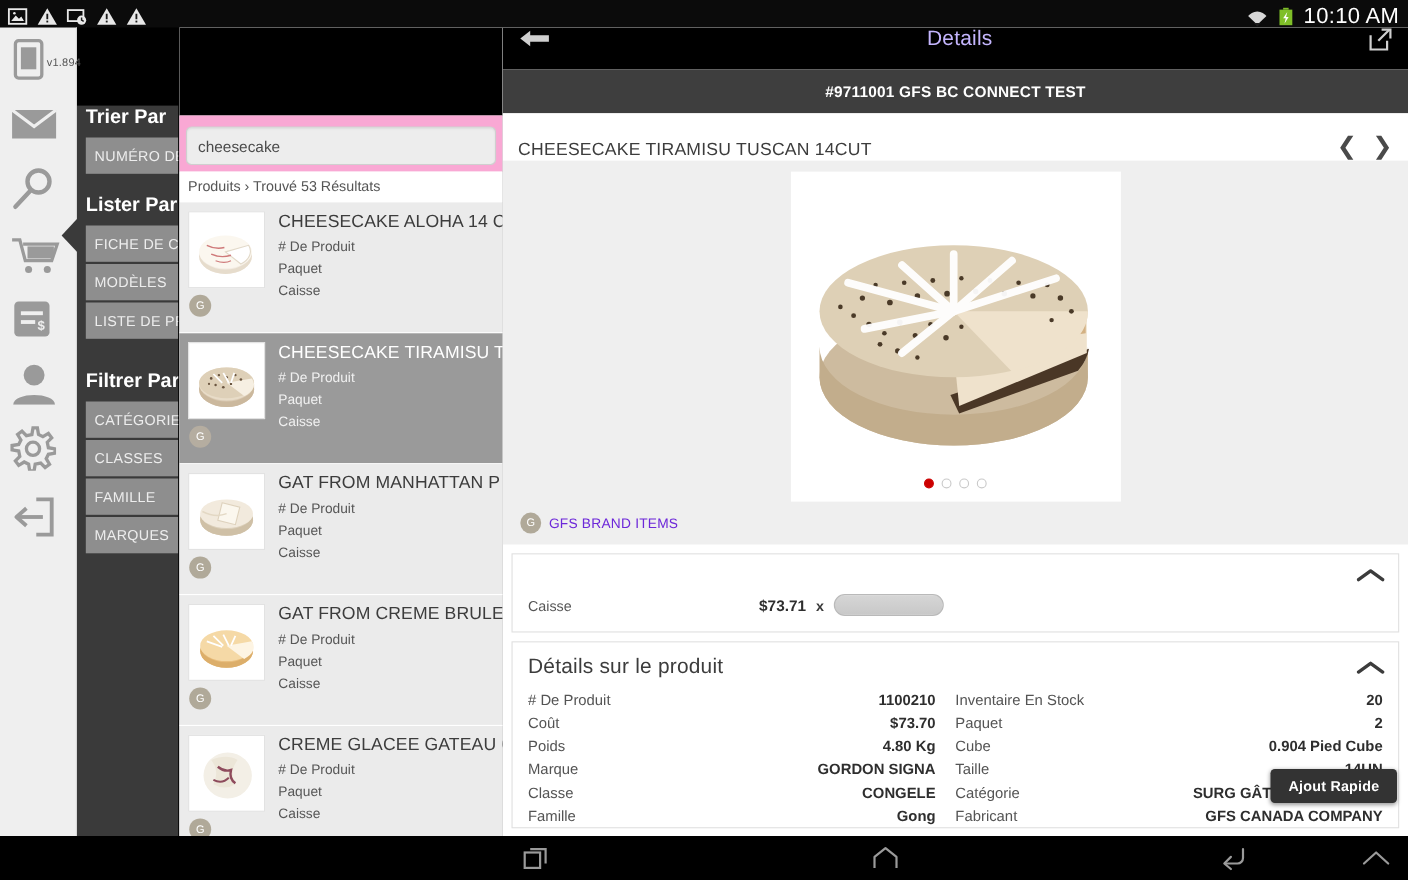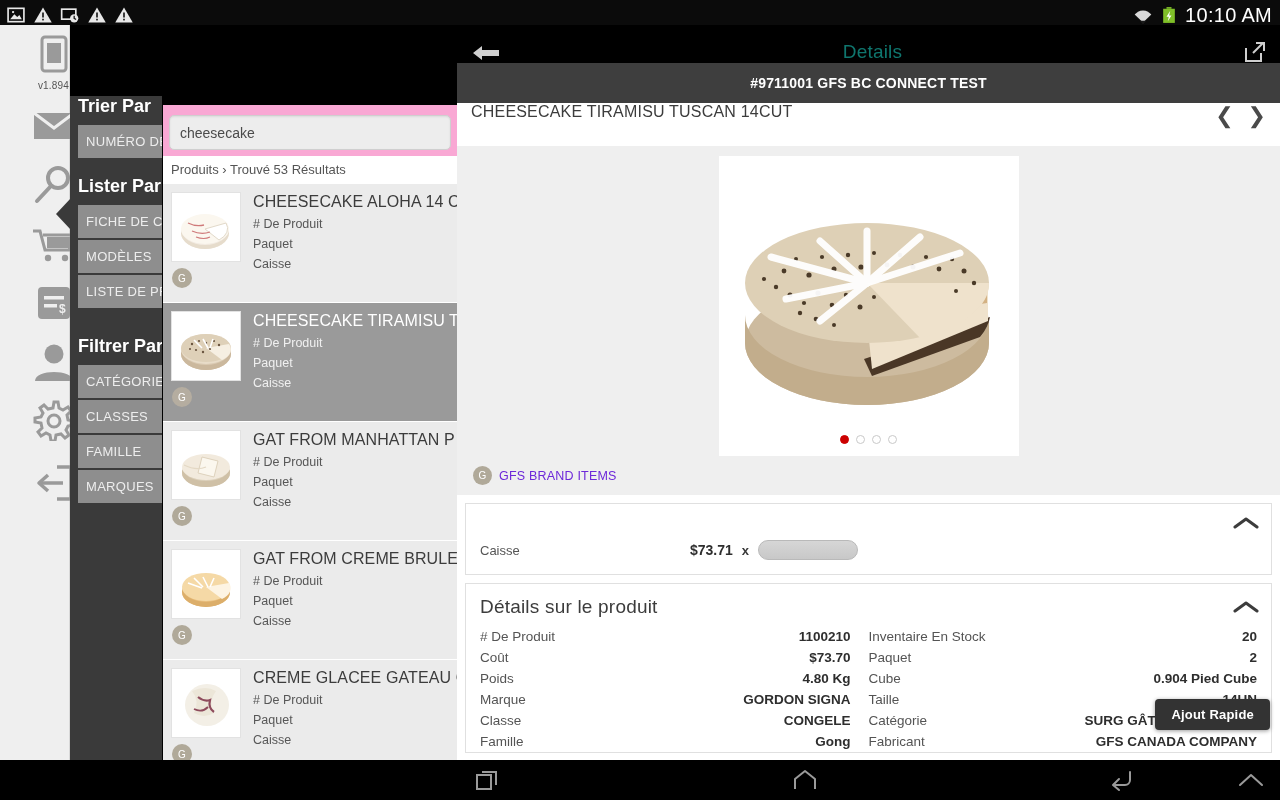--- a/index.html
+++ b/index.html
@@ -22,21 +22,21 @@
   .sb-ico { width:20px; height:20px; display:block; }
   .sb-clock { font-size:20px; color:#fff; letter-spacing:0.3px; font-weight:400; line-height:20px; }
 
   
   #rail {
     position:absolute; left:0; top:25px; width:70px; height:735px;
     background:#efefef; border-right:1px solid #d8d8d8;
     display:flex; flex-direction:column; align-items:center;
   }
   #rail .version { font-size:10px; color:#555; margin-top:2px; letter-spacing:0.2px;}
-  .rail-item { width:90px; display:flex; flex-direction:column; align-items:center;margin-left:38px; }
+  .rail-item { width:90px; display:flex; flex-direction:row; align-items:center;margin-left:38px; }
   .rail-icon { fill:#9a9a9a; display:block; }
   .rail-item.first { padding-top:9px; }
 
   
   #filterpanel {
     position:absolute; left:70px; top:96px; width:92px; height:664px;
     background:#3a3a3a; overflow:hidden;
   }
   #filterpanel .sec-title {
     color:#fff; font-size:18px; font-weight:bold; padding:0 0 8px 8px; white-space:nowrap;
@@ -80,26 +80,26 @@
   .prodcard.selected .pmeta { color:#f0f0f0; }
   .gbadge {
     position:absolute; left:9px; top:84px; width:20px; height:20px; border-radius:50%;
     background:#b0a999; color:#fff; font-size:10px; display:flex; align-items:center; justify-content:center;
   }
   .prodcard.selected .gbadge { background:#b5ada0; }
 
   
   #detail { position:absolute; left:457px; top:25px; width:823px; height:735px; background:#fff; overflow:hidden; }
   #dtopbar {
-    height:38px; background:#000; color:#0f766e; display:flex; align-items:flex-end; padding:0 14px;
+    height:38px; background:#000; color:#c4b5fd; display:flex; align-items:flex-start; padding:0 14px;
   }
   #dtitle { flex:1; text-align:center; font-size:19px; letter-spacing:0.2px; }
   #dsub { height:40px; background:#3e3e3e; color:#fff; display:flex; align-items:center; justify-content:center;
           font-size:14px; font-weight:bold; letter-spacing:0.2px; }
-  #dnamerow { height:43px; display:flex; align-items:flex-start; padding:0 14px; background:#fff; }
+  #dnamerow { height:43px; display:flex; align-items:flex-end; padding:0 14px; background:#fff; }
   #dname { font-size:16px; color:#3c3c3c; letter-spacing:0.2px; }
   #dnav { margin-left:auto; display:flex; gap:14px; color:#4a4a4a; font-size:22px; }
   #dnav span { cursor:pointer; }
 
   #imgblock { background:#efefef; padding:10px 0 0 0; }
   #imgframe { width:300px; height:300px; margin:0 auto; background:#fff; display:flex; align-items:center; justify-content:center; position:relative; }
   #dots { position:absolute; bottom:12px; left:0; right:0; display:flex; justify-content:center; gap:7px; }
   .dot { width:9px; height:9px; border-radius:50%; border:1px solid #c9c9c9; background:#fff; }
   .dot.active { background:#cc0000; border-color:#cc0000; }
   #brandrow { display:flex; align-items:center; gap:7px; padding:10px 0 10px 16px; }

